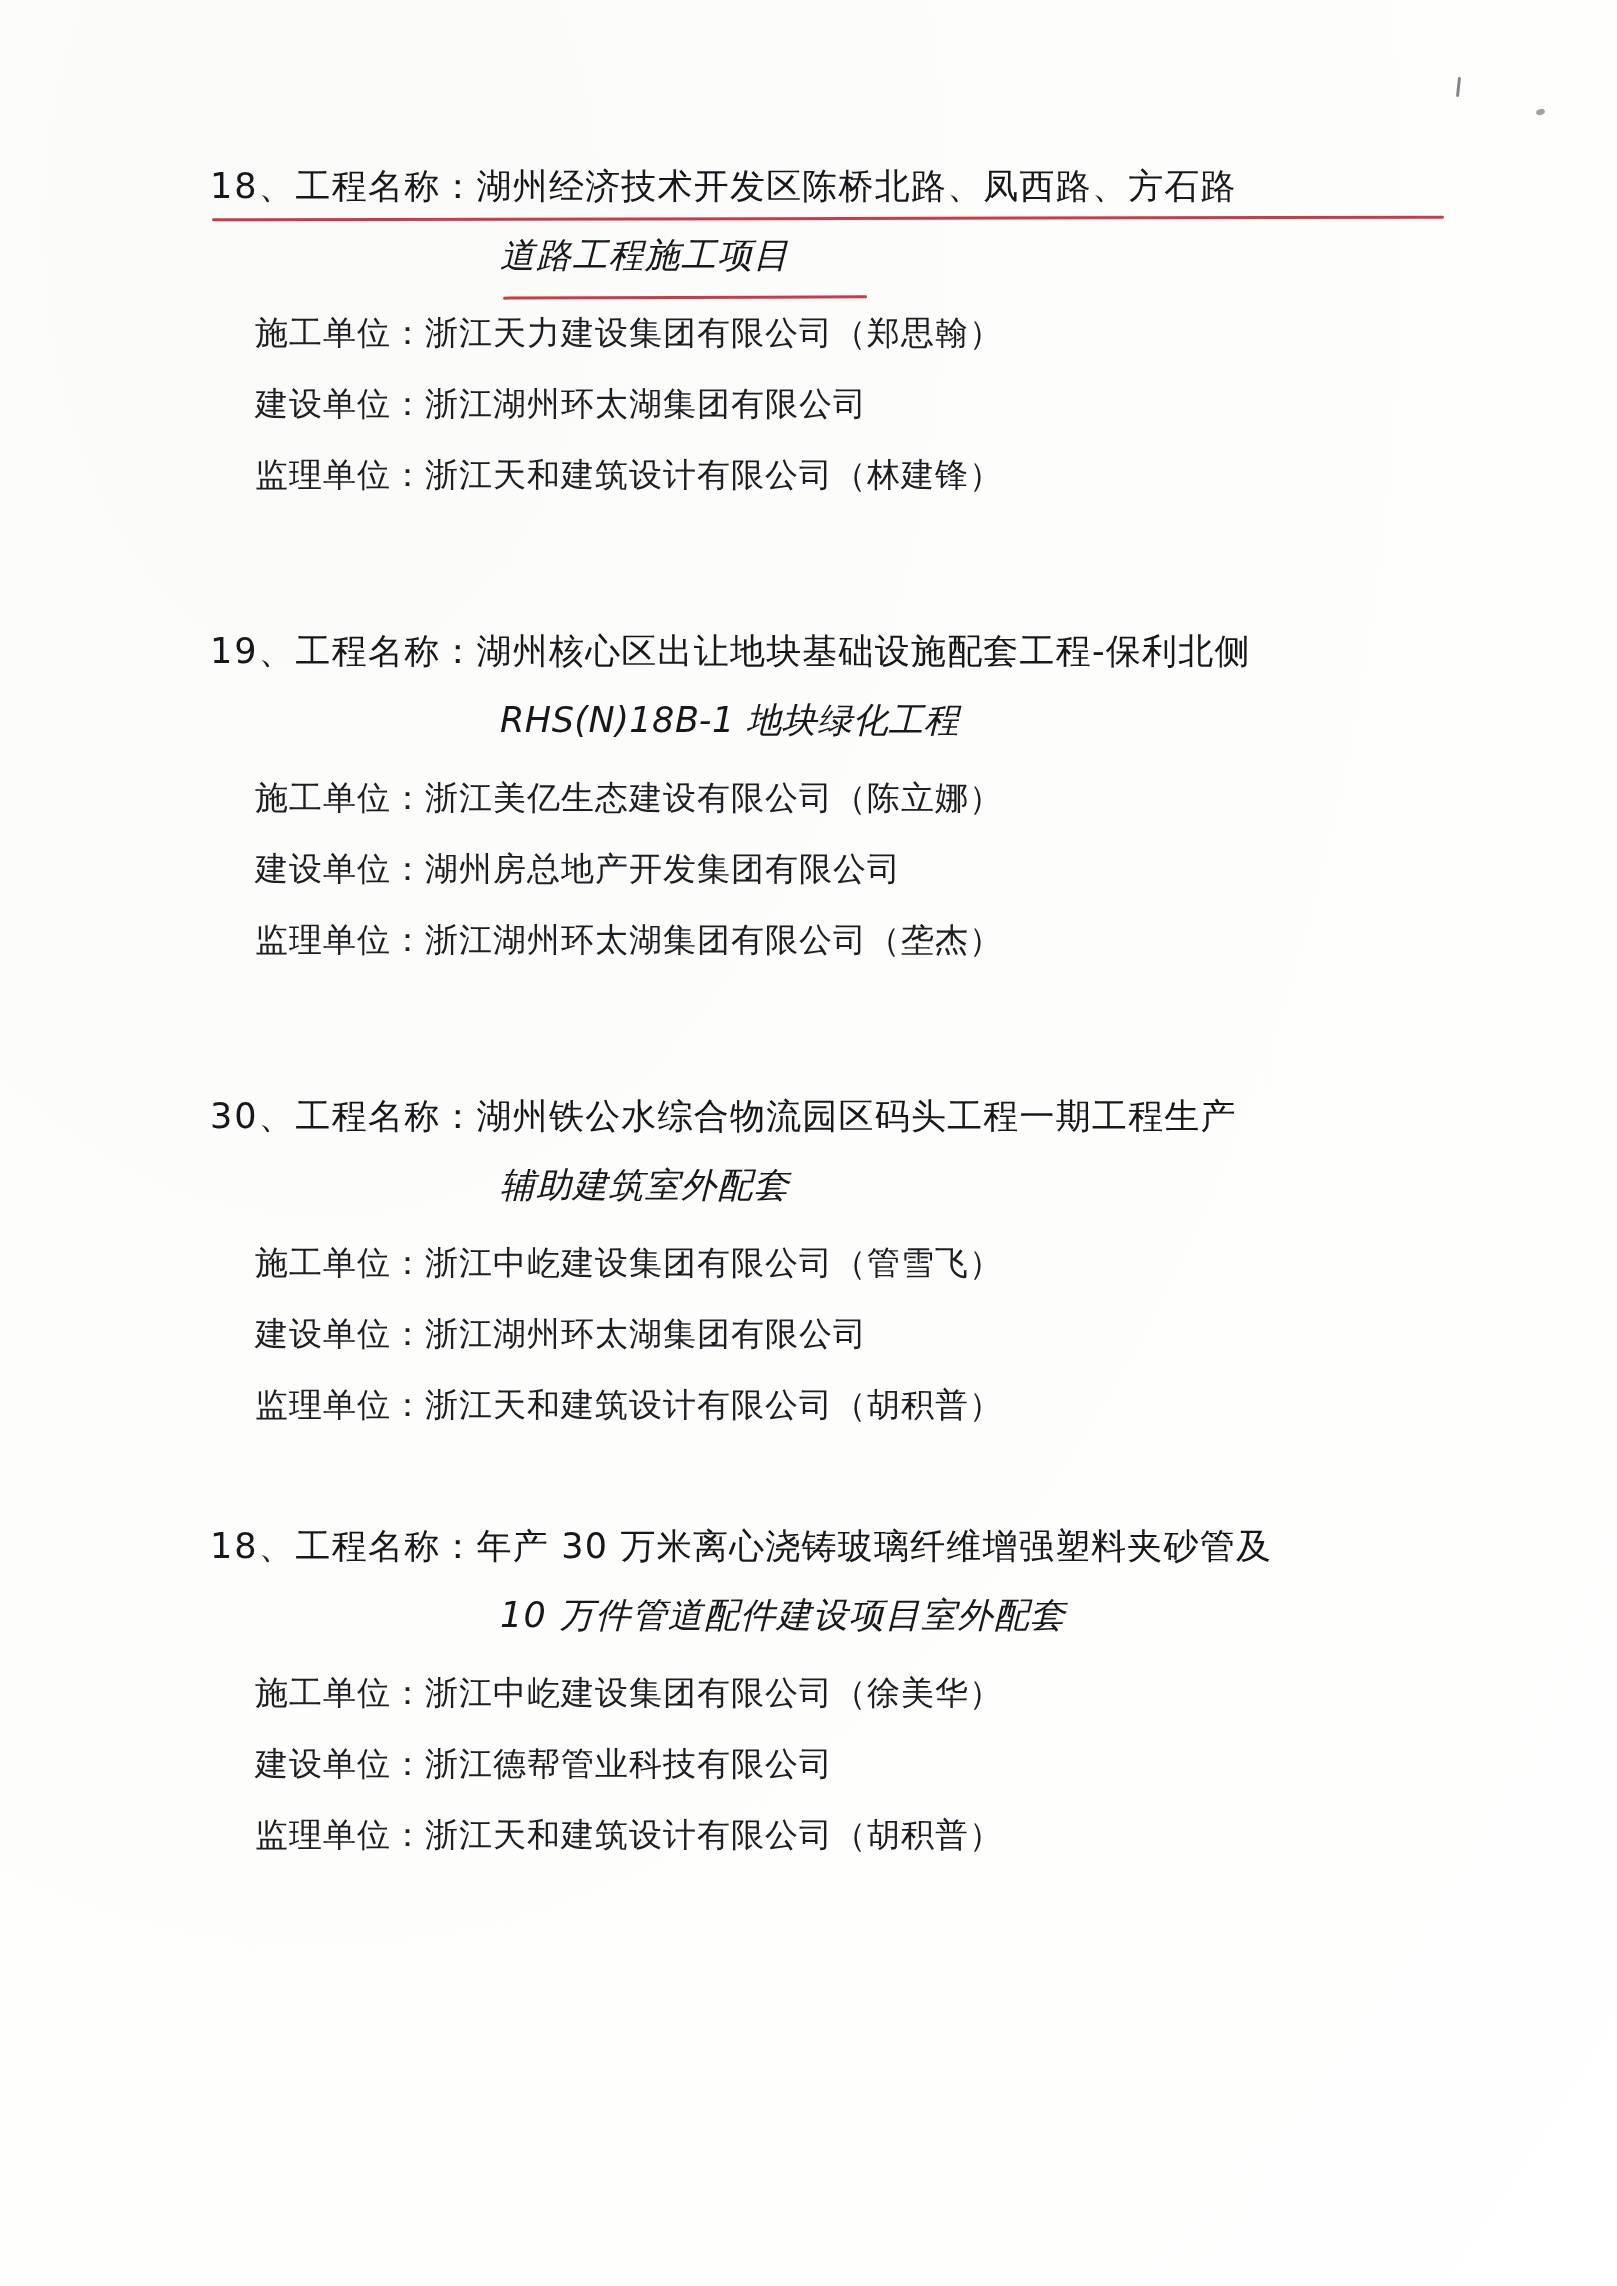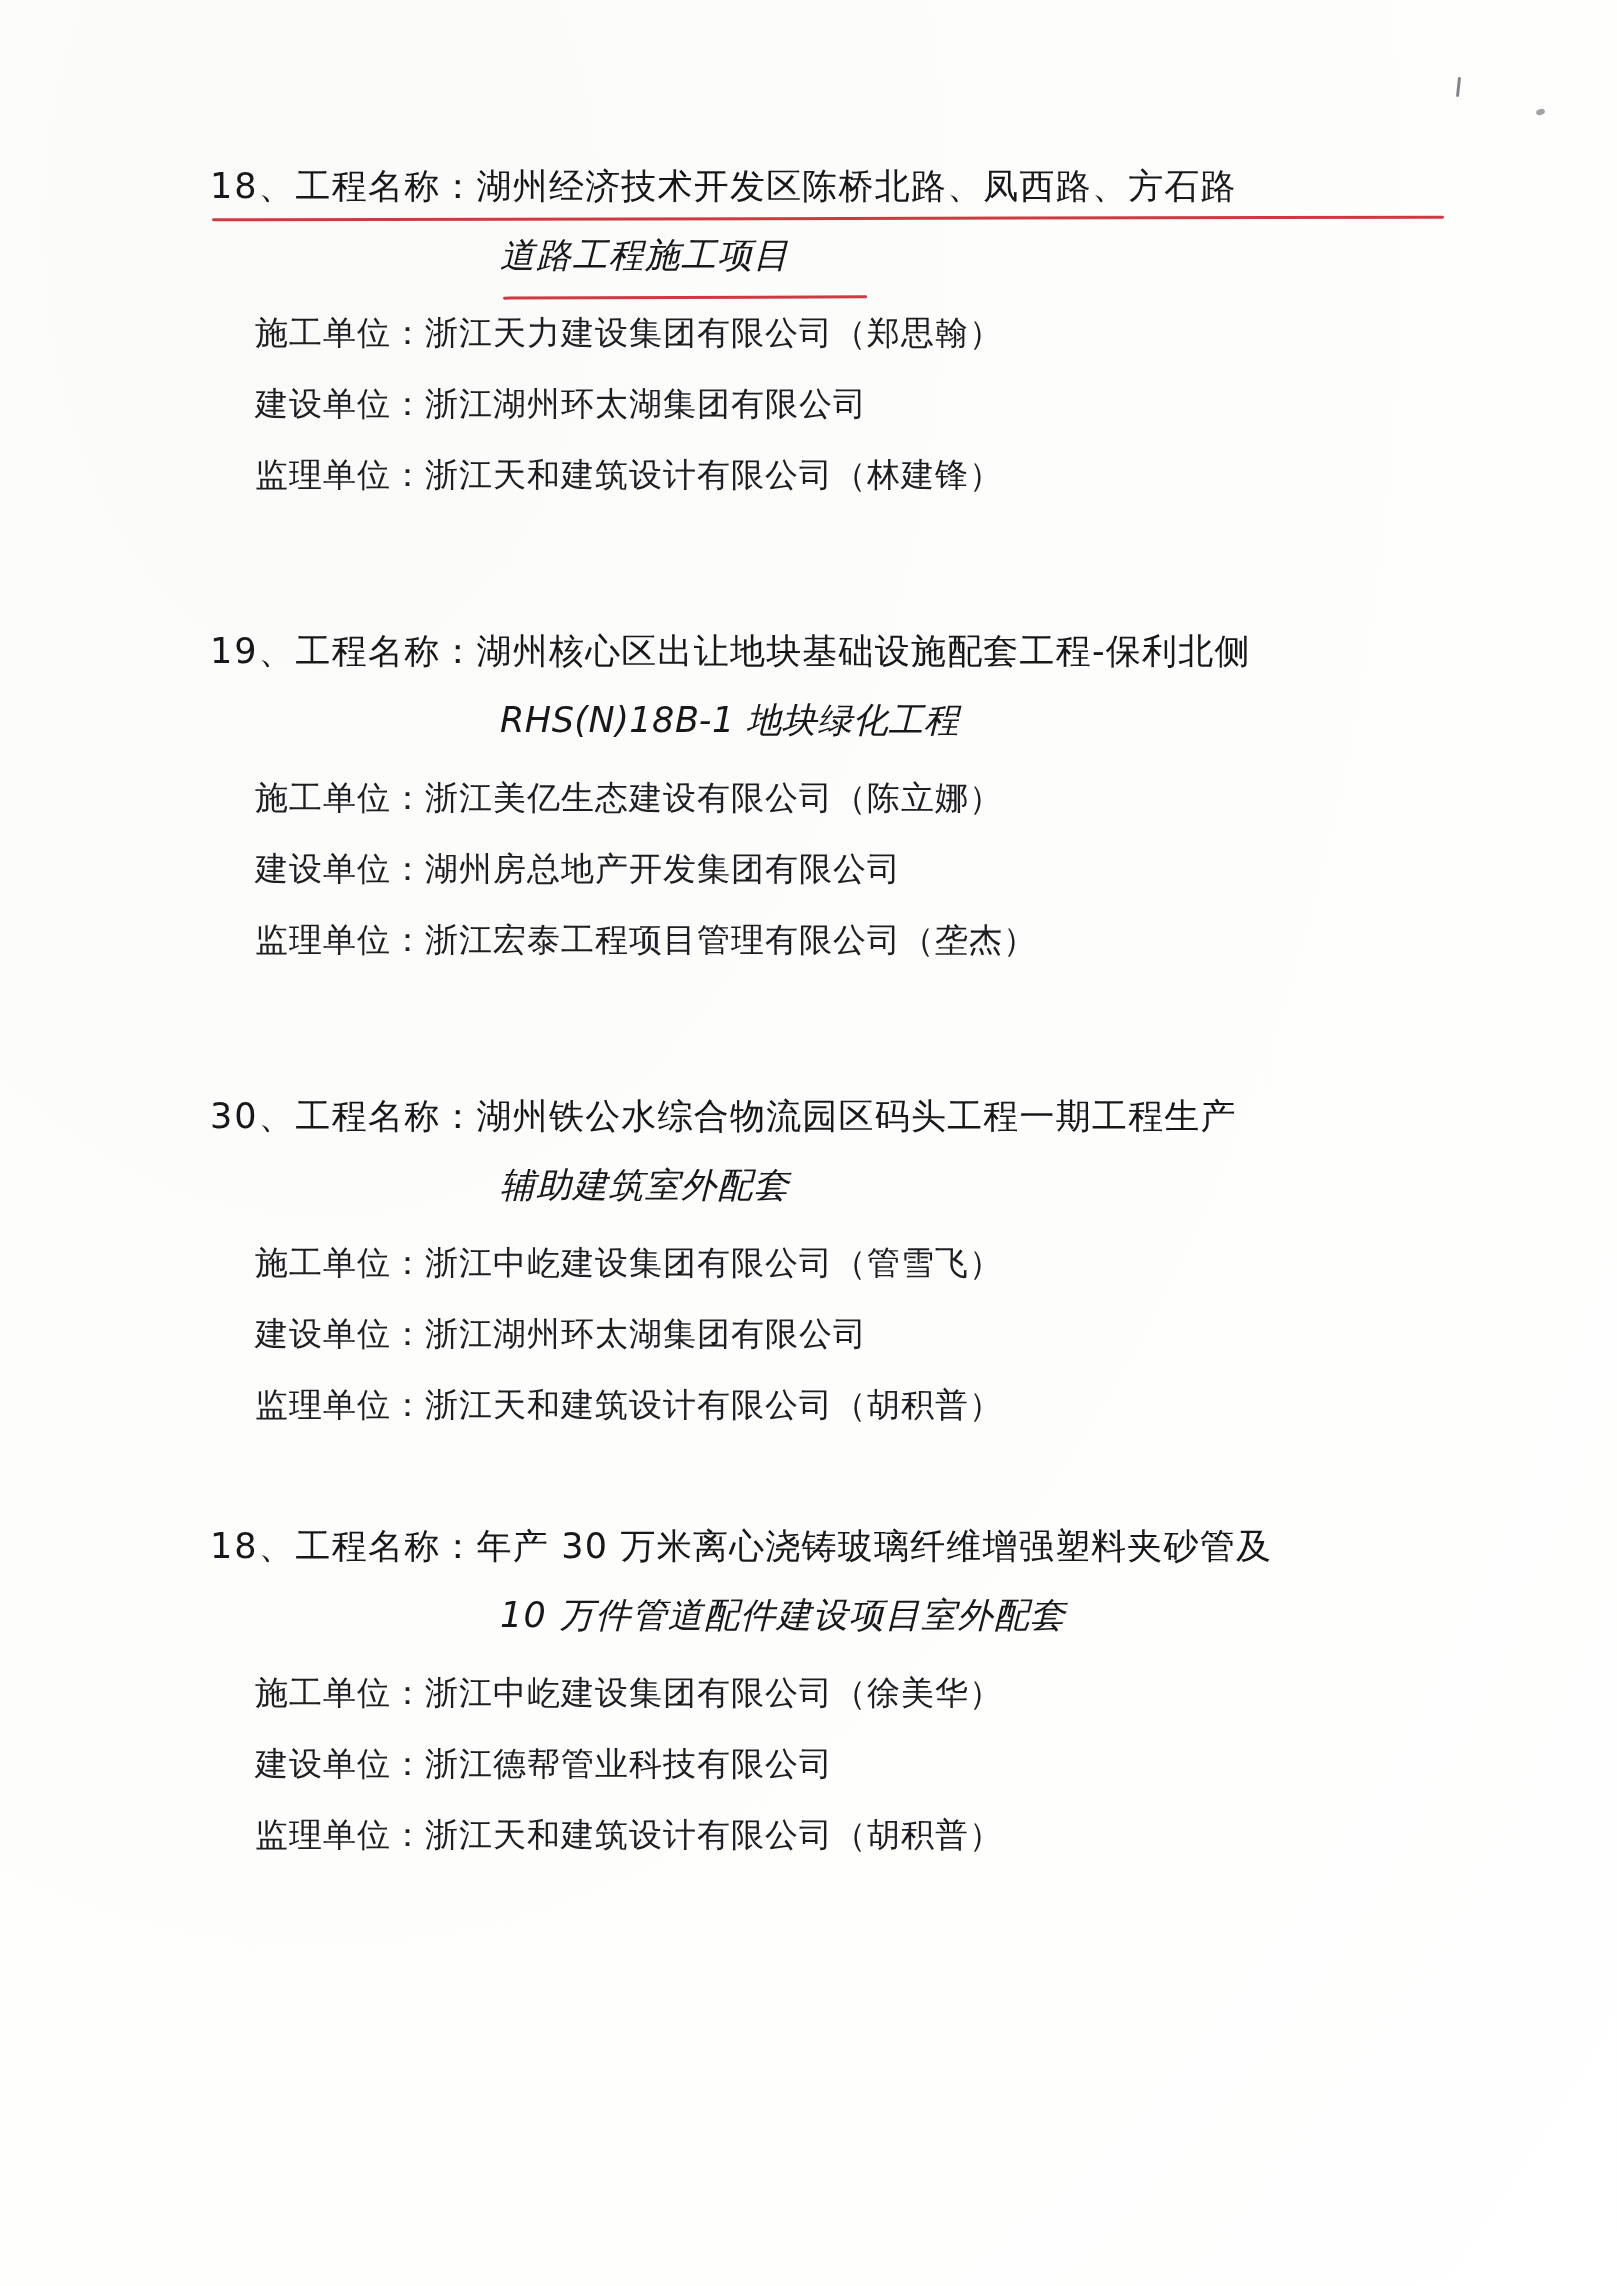--- a/index.html
+++ b/index.html
@@ -165,21 +165,21 @@
     <div class="line title-line cont t2">
       <span class="latin">RHS(N)18B-1 地块绿化工程</span>
     </div>
     <div class="line detail-line d1">
       <span>施工单位：</span><span>浙江美亿生态建设有限公司（陈立娜）</span>
     </div>
     <div class="line detail-line d2">
       <span>建设单位：</span><span>湖州房总地产开发集团有限公司</span>
     </div>
     <div class="line detail-line d3">
-      <span>监理单位：</span><span>浙江宏泰工程项目管理有限公司（垄杰）</span>
+      <span>监理单位：</span><span>浙江湖州环太湖集团有限公司（垄杰）</span>
     </div>
   </div>
 
   <div class="entry" id="e20">
     <div class="line title-line t1">
       <span class="idx">30、</span><span>工程名称：</span><span>湖州铁公水综合物流园区码头工程一期工程生产</span>
     </div>
     <div class="line title-line cont t2">
       <span>辅助建筑室外配套</span>
     </div>

